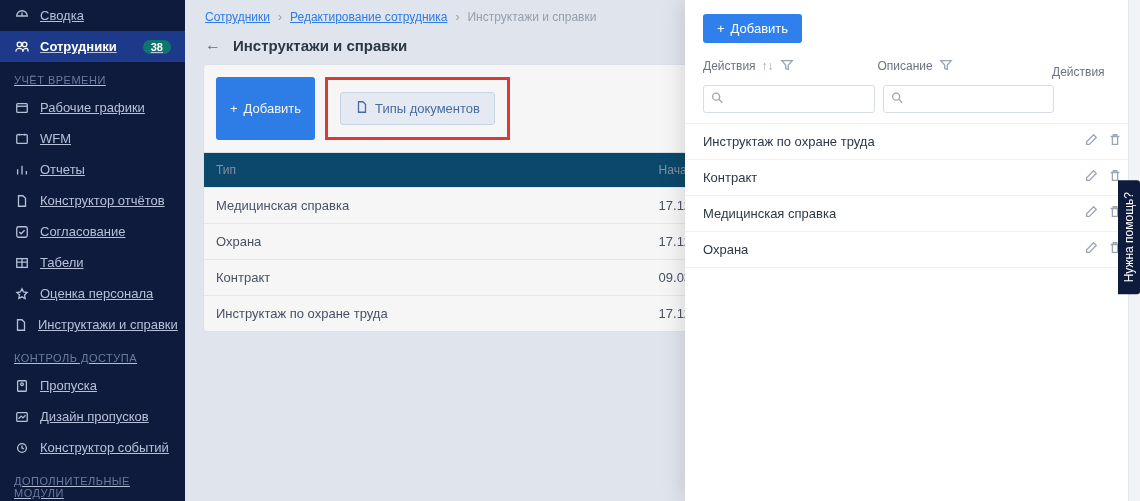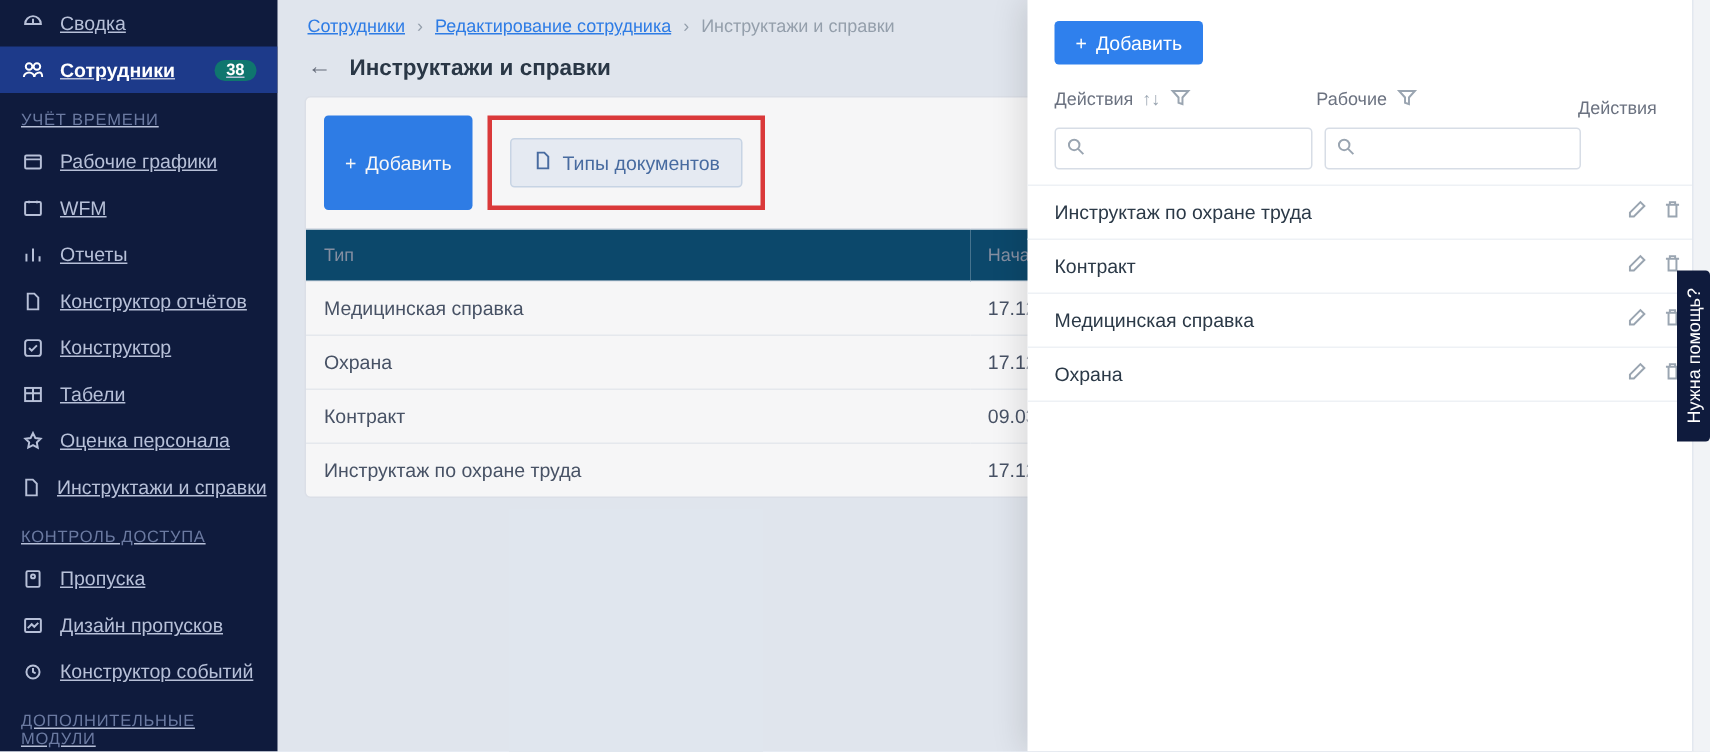--- a/index.html
+++ b/index.html
@@ -131,21 +131,21 @@
       </span>
     <span class="label">Конструктор отчётов</span>
   </div>
   <div class="item">
     <span class="icon">
         <svg viewBox="0 0 16 16" fill="none" stroke="currentColor" stroke-width="1.5">
           <rect x="2" y="2" width="12" height="12" rx="2"></rect>
           <path d="M5 8l2 2 4-4"></path>
         </svg>
       </span>
-    <span class="label">Конструктор</span>
+    <span class="label">Согласование</span>
   </div>
   <div class="item">
     <span class="icon">
         <svg viewBox="0 0 16 16" fill="none" stroke="currentColor" stroke-width="1.5">
           <rect x="2" y="3" width="12" height="10"></rect>
           <path d="M2 7h12M8 3v10"></path>
         </svg>
       </span>
     <span class="label">Табели</span>
   </div>
@@ -278,21 +278,21 @@
     <div class="rp-col name">
       <span>Действия</span>
       <span class="rp-icon">↑↓</span>
       <span class="rp-icon">
         <svg viewBox="0 0 16 16" fill="none" stroke="currentColor" stroke-width="1.5">
             <path d="M2 3h12l-4.5 5v5l-3-1V8z"></path>
           </svg>
       </span>
     </div>
     <div class="rp-col desc">
-      <span>Рабочие</span>
+      <span>Описание</span>
       <span class="rp-icon">
         <svg viewBox="0 0 16 16" fill="none" stroke="currentColor" stroke-width="1.5">
             <path d="M2 3h12l-4.5 5v5l-3-1V8z"></path>
           </svg>
       </span>
     </div>
     <div class="rp-col actions">
       <span>Действия</span>
     </div>
   </div>

